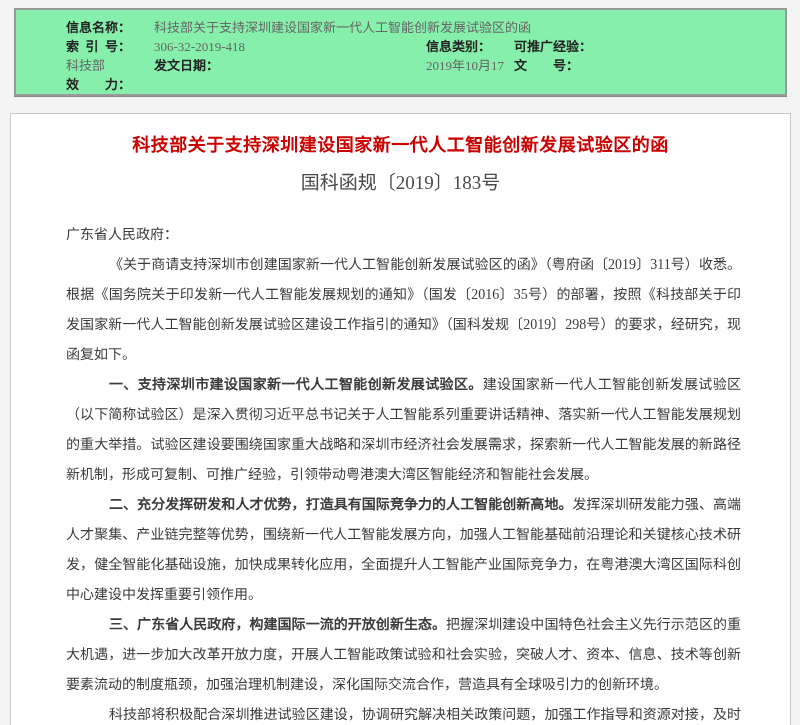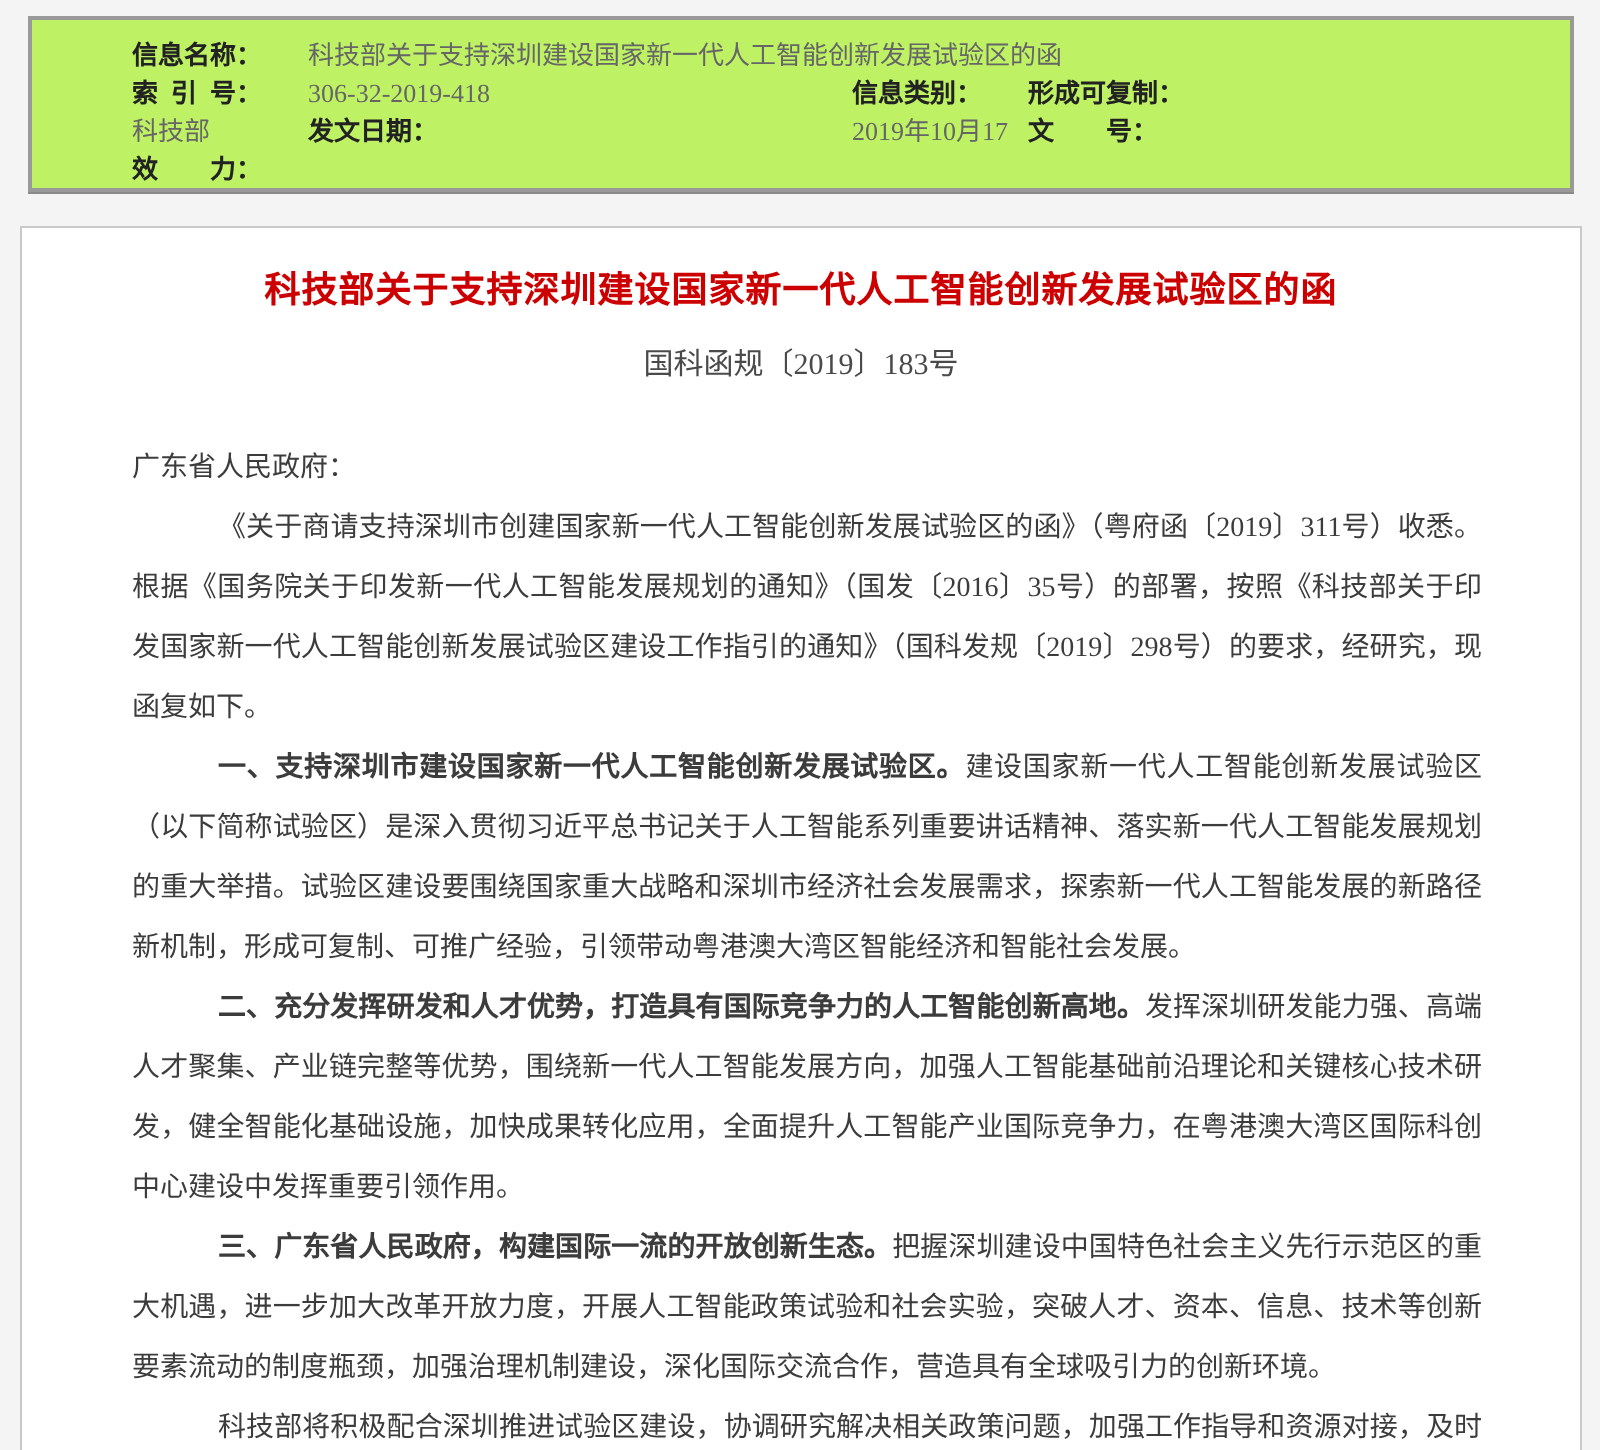--- a/index.html
+++ b/index.html
@@ -16,21 +16,21 @@
     width: 800px;
     height: 725px;
   }
   
   .meta-panel {
     position: absolute;
     left: 14px;
     top: 8px;
     width: 773px;
     height: 88px;
-    background: #bef264;
+    background: #86efac;
     border: 2px solid #999999;
     box-shadow: 0 1px 0 #8a8a8a;
     box-sizing: border-box;
   }
   .meta-grid {
     display: grid;
     grid-template-columns: 78px 262px 78px 1fr;
     grid-column-gap: 10px;
     padding: 8px 10px 0 50px;
     font-size: 13px;
@@ -64,21 +64,21 @@
     text-align: center;
     font-size: 18px;
     font-weight: bold;
     color: #cc0000;
     letter-spacing: 0.5px;
     line-height: 24px;
   }
   .doc-number {
     margin: 16px 0 0 0;
     text-align: center;
-    font-size: 15px;
+    font-size: 19px;
     color: #4a4a4a;
     line-height: 20px;
   }
   .doc-body {
     margin-top: 27px;
     padding: 0 49px 0 55px;
     font-size: 14px;
     line-height: 30px;
     color: #3c3c3c;
     text-align: justify;
@@ -103,21 +103,21 @@
 
   <div class="meta-panel">
     <div class="meta-grid">
       <div class="meta-label">信息名称：</div>
       <div class="meta-value span3">科技部关于支持深圳建设国家新一代人工智能创新发展试验区的函</div>
 
       <div class="meta-label">索 引 号：</div>
       <div class="meta-value">306-32-2019-418</div>
       <div class="meta-label">信息类别：</div>
 
-      <div class="meta-label">形成可复制：</div>
+      <div class="meta-label">可推广经验：</div>
       <div class="meta-value">科技部</div>
       <div class="meta-label">发文日期：</div>
       <div class="meta-value">2019年10月17日</div>
 
       <div class="meta-label">文　　号：</div>
       <div class="meta-label">效　　力：</div>
       <div class="meta-value"></div>
     </div>
   </div>
 

